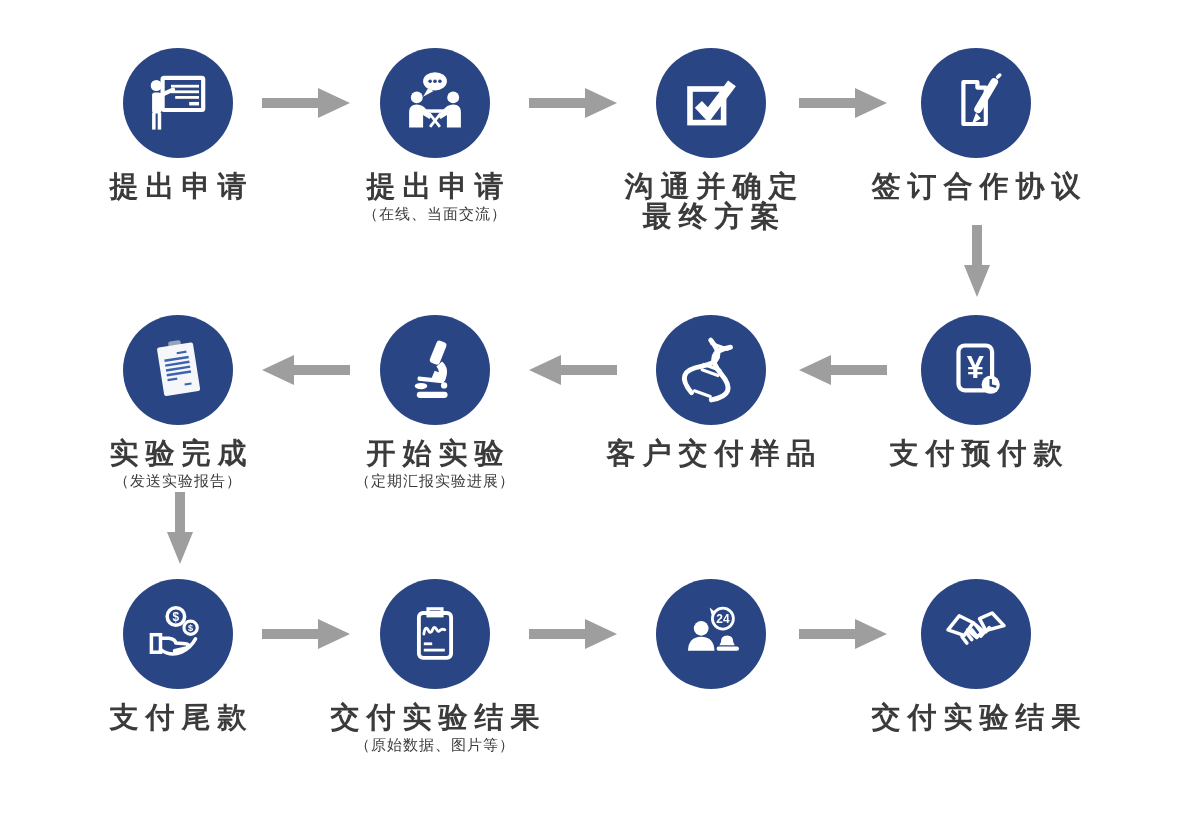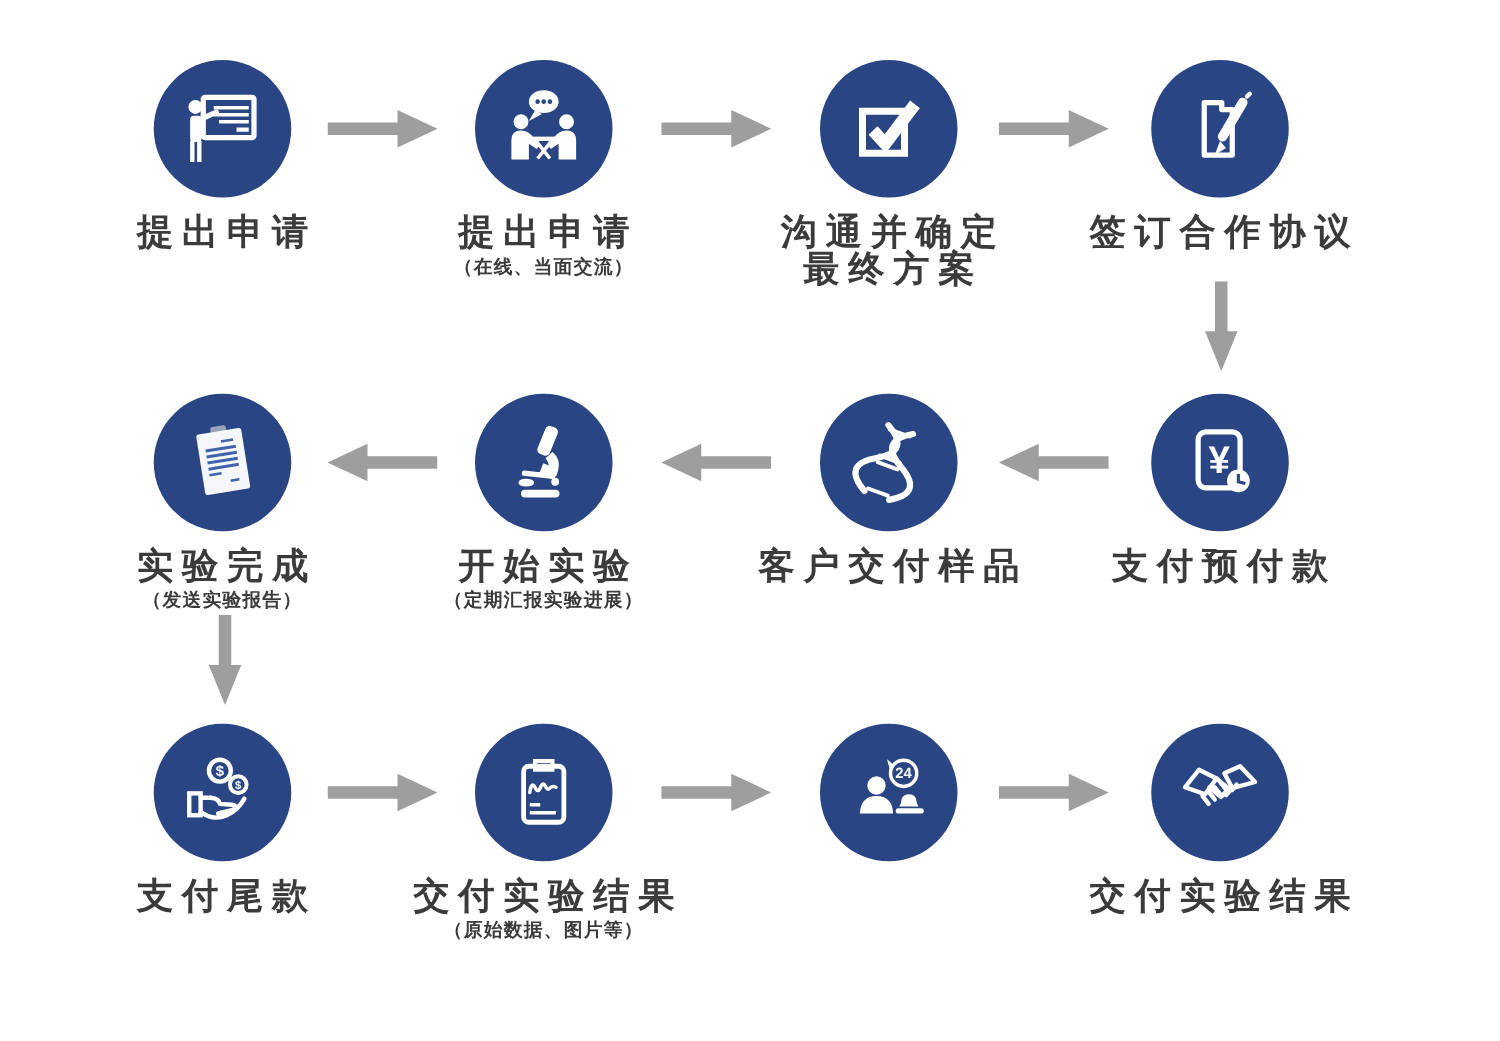--- a/index.html
+++ b/index.html
@@ -11,21 +11,21 @@
   .circle{
     width:110px;height:110px;border-radius:50%;background:#2a4583;
     margin:0 auto;display:flex;align-items:center;justify-content:center;
   }
   .icon{width:70px;height:70px;display:block;}
   .label{
     margin-top:13px;font-size:29px;font-weight:bold;color:#3b3b3b;
     letter-spacing:7px;padding-left:7px;line-height:30px;white-space:pre-line;
   }
   .sublabel{
-    margin-top:3px;font-size:15px;font-weight:bold;color:#3b3b3b;
+    margin-top:3px;font-size:15px;font-weight:normal;color:#3b3b3b;
     letter-spacing:1px;line-height:20px;
   }
   .arrow{position:absolute;}
 </style>
 </head>
 <body>
 
 <div id="canvas">
 
   <div class="step" style="left:38px;top:48px">

